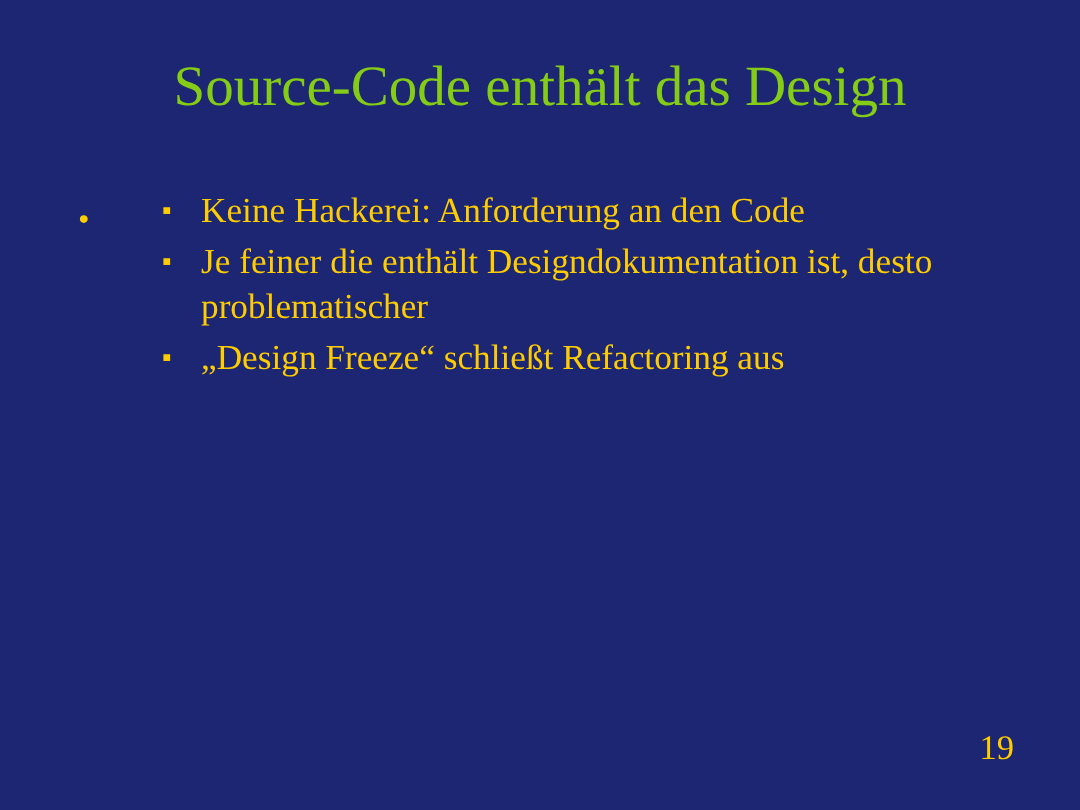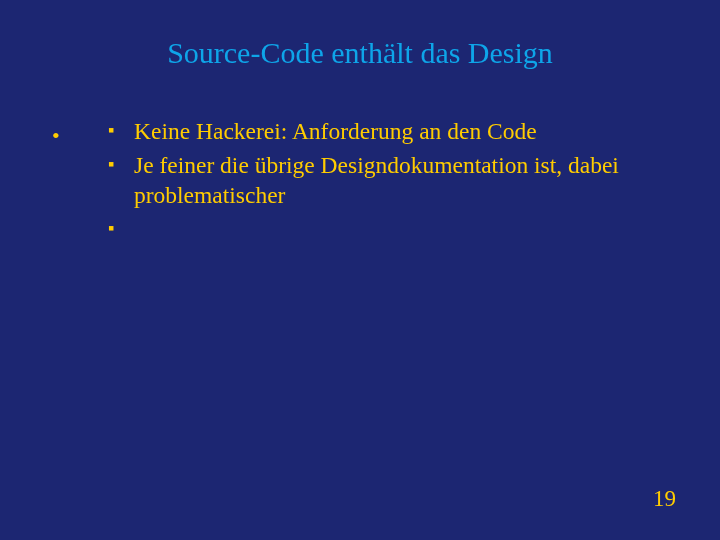--- a/index.html
+++ b/index.html
@@ -11,22 +11,22 @@
     overflow: hidden;
     position: relative;
   }
   .slide {
     width: 100%;
     height: 100%;
     padding: 36px 44px 30px 44px;
     position: relative;
   }
   .title {
-    font-size: 30px;
-    color: #0ea5e9;
+    font-size: 38px;
+    color: #84cc16;
     text-align: center;
     margin-bottom: 46px;
     font-weight: normal;
     letter-spacing: 0px;
   }
   .body {
     color: #ffcc00;
   }
   ul.level1 {
     list-style: none;
@@ -83,24 +83,25 @@
     <ul class="level1">
       <li>
         <span class="bullet1">•</span>
         <ul class="level2">
           <li>
             <span class="bullet2">▪</span>
             <span>Keine Hackerei: Anforderung an den Code</span>
           </li>
           <li>
             <span class="bullet2">▪</span>
-            <span>Je feiner die übrige Designdokumentation ist, dabei problematischer</span>
+            <span>Je feiner die enthält Designdokumentation ist, desto problematischer</span>
           </li>
           <li>
             <span class="bullet2">▪</span>
+            <span>„Design Freeze“ schließt Refactoring aus</span>
           </li>
         </ul>
       </li>
     </ul>
   </div>
 
   <div class="pagenum">19</div>
 </div>
 
 </body></html>

